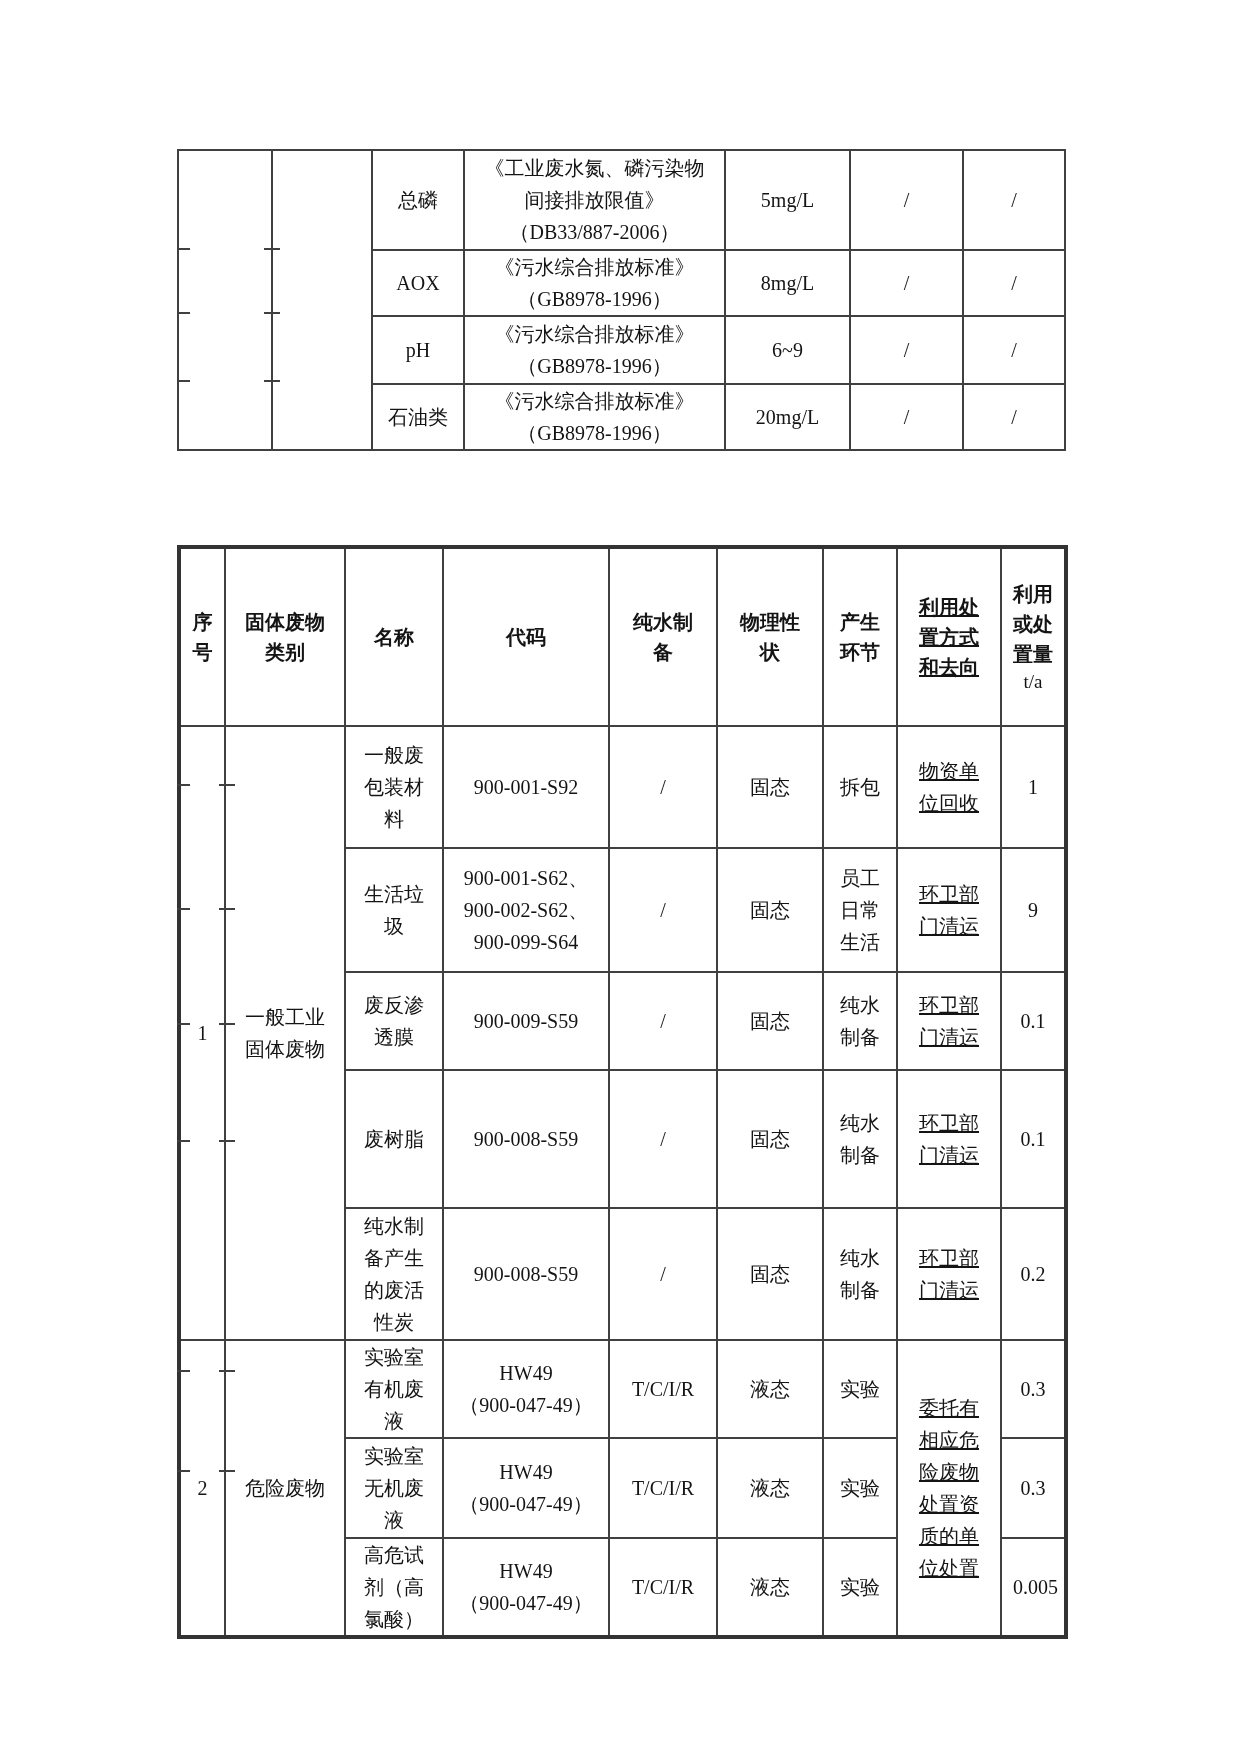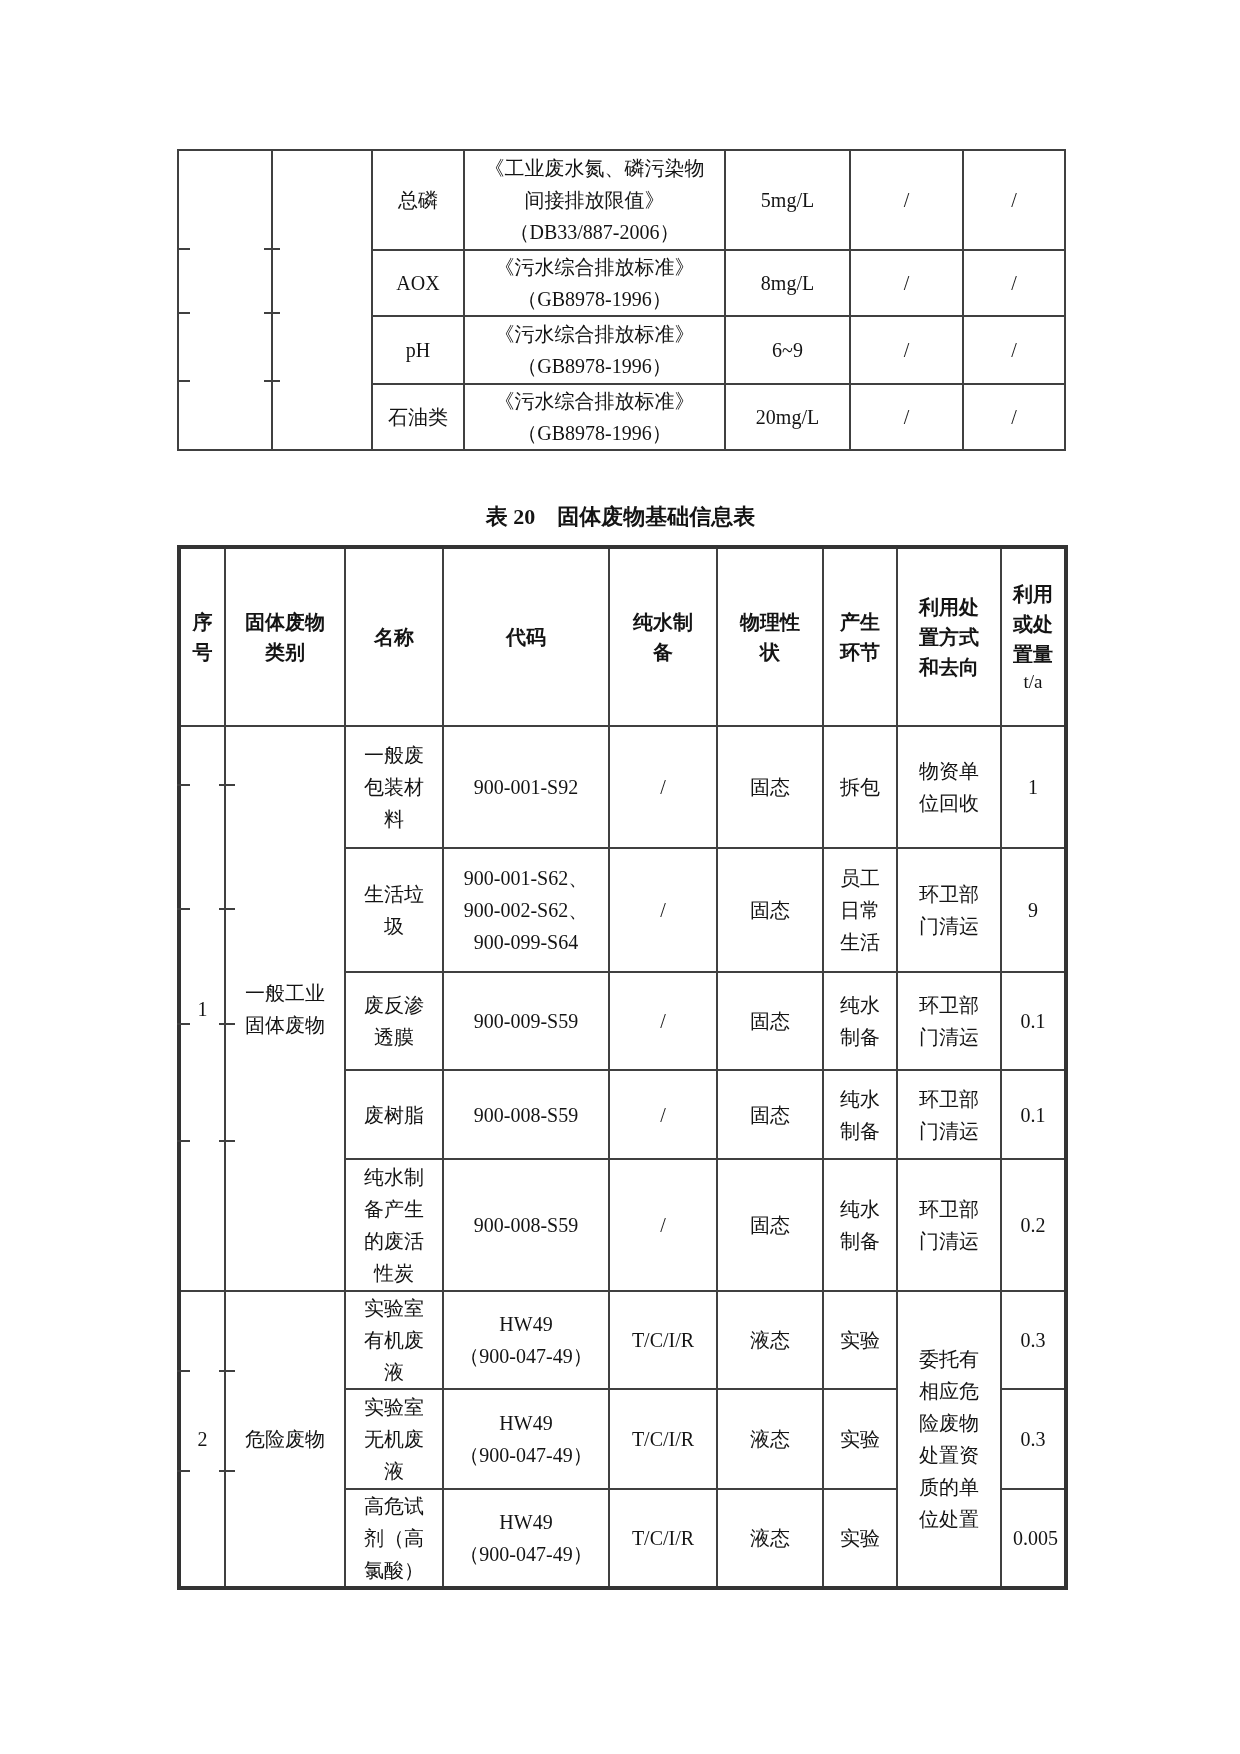--- a/index.html
+++ b/index.html
@@ -25,21 +25,21 @@
   
   .t2wrap{position:absolute;left:177px;top:545px;width:887px;}
   #table2{border:4px solid #333333;}
   .c1{padding:0 3px;}
   .c2{padding:0 11px;}
   .c3{padding:0 12px;}
   .c4{padding:0 6px;}
   .c5{padding:0 16px;}
   .c6{padding:0 14px;}
   .c7{padding:0 8px;}
-  .c8{padding:0 14px;}
+  .c8{padding:0 14px;text-decoration:underline;}
   .c9{padding:0 11px;}
   th.hdrcell{line-height:30px;}
   .unit{display:block;font-weight:normal;font-size:19px;line-height:26px;}
 
   
   .tick{position:absolute;height:2px;background:#404040;}
 </style>
 </head>
 <body>
 
@@ -95,21 +95,20 @@
     </tbody>
       </table>
     <div class="tick" style="top:99px;left:0;width:13px"></div>
     <div class="tick" style="top:99px;left:87px;width:16px"></div>
     <div class="tick" style="top:163px;left:0;width:13px"></div>
     <div class="tick" style="top:163px;left:87px;width:16px"></div>
     <div class="tick" style="top:231px;left:0;width:13px"></div>
     <div class="tick" style="top:231px;left:87px;width:16px"></div>
   </div>
 
-  <div class="t2title">表 20　固体废物基础信息表</div>
 
   <div class="t2wrap">
     <table id="table2">
       <colgroup>
         <col style="width:46px">
           <col style="width:120px">
           <col style="width:98px">
         <col style="width:166px">
           <col style="width:108px">
           <col style="width:106px">
@@ -157,21 +156,21 @@
       </tr>
       <tr style="height:98px">
         <td class="c3">废反渗透膜</td>
         <td class="c4">900-009-S59</td>
         <td class="c5">/</td>
         <td class="c6">固态</td>
         <td class="c7">纯水制备</td>
         <td class="c8">环卫部门清运</td>
         <td class="c9">0.1</td>
       </tr>
-      <tr style="height:89px">
+      <tr style="height:138px">
         <td class="c3">废树脂</td>
         <td class="c4">900-008-S59</td>
         <td class="c5">/</td>
         <td class="c6">固态</td>
         <td class="c7">纯水制备</td>
         <td class="c8">环卫部门清运</td>
         <td class="c9">0.1</td>
       </tr>
       <tr style="height:132px">
         <td class="c3">纯水制备产生的废活性炭</td>

